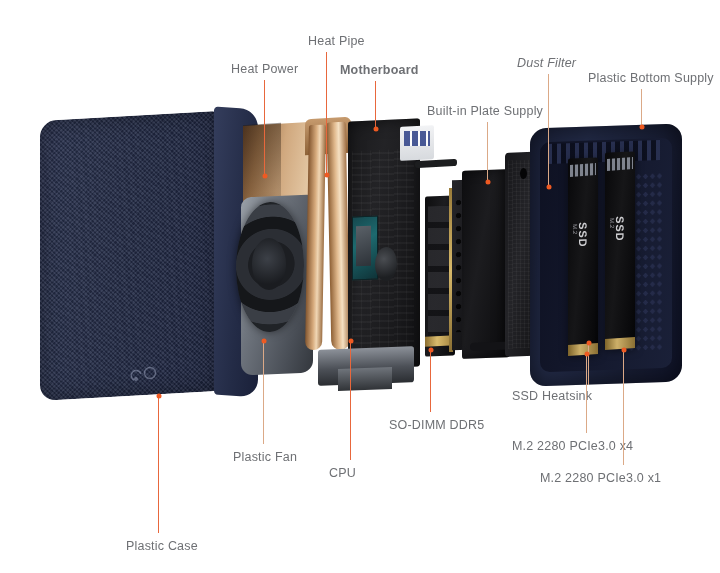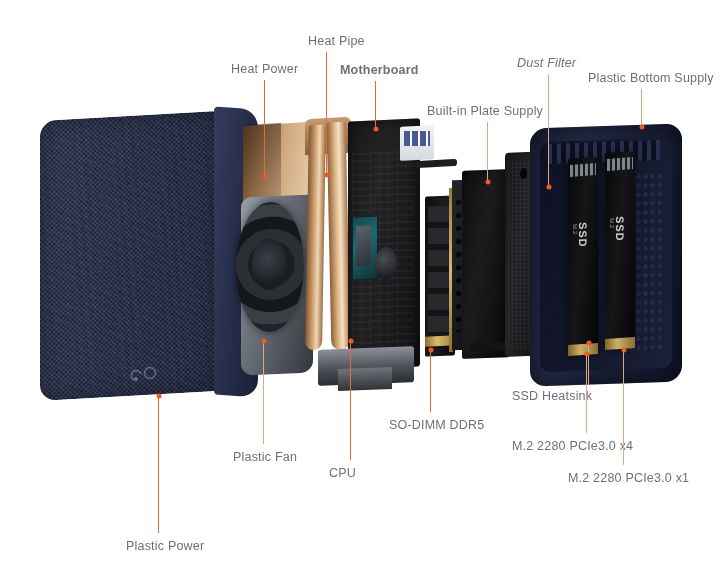--- a/index.html
+++ b/index.html
@@ -464,21 +464,21 @@
   <div class="dot" style="left:430.7px; top:350px;"></div>
 
   <div class="callout-label" style="left:512px; top:390px;">SSD Heatsink</div>
   <div class="leader pale" style="left:588px; top:343px; height:42px;"></div>
   <div class="dot" style="left:588.7px; top:343px;"></div>
 
   <div class="callout-label" style="left:512px; top:440px;">M.2 2280 PCIe3.0 x4</div>
   <div class="leader pale" style="left:586px; top:354px; height:79px;"></div>
   <div class="dot" style="left:586.7px; top:354px;"></div>
 
-  <div class="callout-label" style="left:568px; top:472px;">M.2 2280 PCIe3.0 x1</div>
+  <div class="callout-label" style="left:540px; top:472px;">M.2 2280 PCIe3.0 x1</div>
   <div class="leader pale" style="left:623px; top:350px; height:115px;"></div>
   <div class="dot" style="left:623.7px; top:350px;"></div>
 
-  <div class="callout-label" style="left:126px; top:540px;">Plastic Power</div>
+  <div class="callout-label" style="left:126px; top:540px;">Plastic Case</div>
   <div class="leader" style="left:158px; top:396px; height:137px;"></div>
   <div class="dot" style="left:158.7px; top:396px;"></div>
 
 </div>
 
 </body></html>

